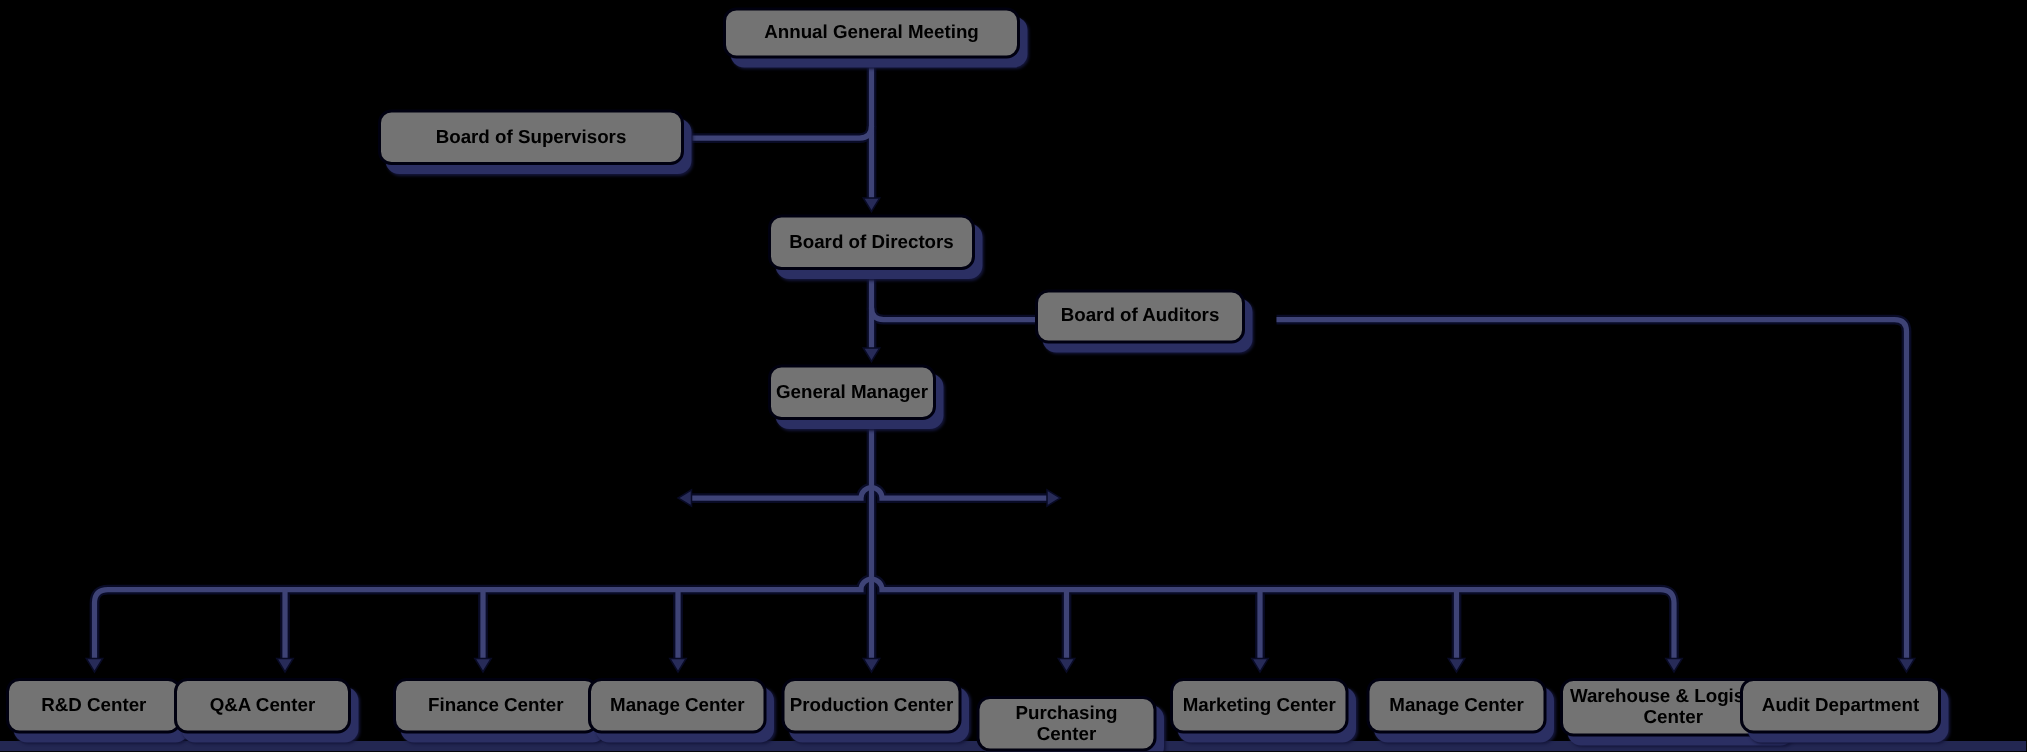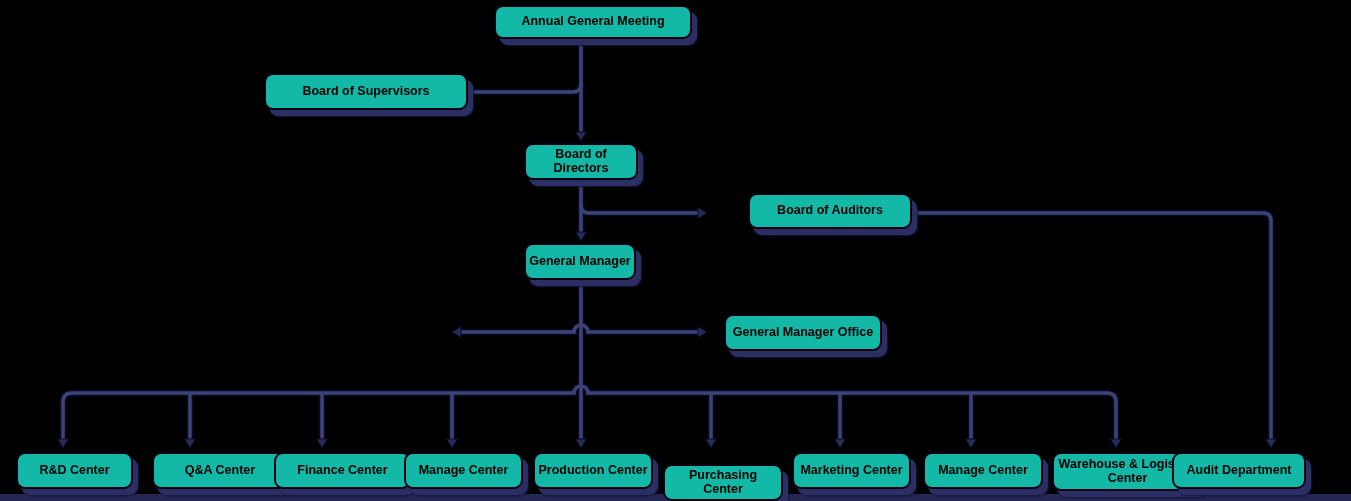--- a/index.html
+++ b/index.html
@@ -7,29 +7,28 @@
     position:relative;
     width:1351px;height:501px;
     background:#000;
     overflow:hidden;
     font-family:"Liberation Sans", sans-serif;
   }
   #connectors{position:absolute;left:0;top:0;z-index:0;}
   .node{
     position:absolute;
     box-sizing:border-box;
-    background:#14b8a6;
+    background:#737373;
     border:2px solid #000010;
     border-radius:9px;
     box-shadow:5px 6px 0 #2b2f63, 6px 7px 2px #14163a;
     display:flex;align-items:center;justify-content:center;
     text-align:center;
     z-index:1;
     padding:1px 3px;
-    margin-left:12px;
   }
   .node .label{
     font-size:12.5px;
     font-weight:bold;
     color:#000;
     line-height:13.5px;
   }
   .u{stroke:#090b26;stroke-width:6.5;fill:none;}
   .m{stroke:#3e4376;stroke-width:3.5;fill:none;}
   .arrow{fill:#272b58;stroke:#090b26;stroke-width:1;}
@@ -98,42 +97,39 @@
   </svg>
 
   <div class="node" style="left:482px;top:5px;width:198px;height:34px">
     <span class="label">Annual General Meeting</span>
   </div>
 
   <div class="node" style="left:252px;top:73px;width:204px;height:37px">
     <span class="label">Board of Supervisors</span>
   </div>
 
-  <div class="node" style="left:512px;top:143px;width:114px;height:37px">
+  <div class="node" style="left:512px;top:143px;width:138px;height:37px">
     <span class="label">Board of Directors</span>
   </div>
 
-  <div class="node" style="left:736px;top:193px;width:164px;height:36px">
+  <div class="node" style="left:690px;top:193px;width:140px;height:36px">
     <span class="label">Board of Auditors</span>
   </div>
 
   <div class="node" style="left:512px;top:243px;width:112px;height:37px">
     <span class="label">General Manager</span>
   </div>
 
 
-  <div class="node" style="left:712px;top:314px;width:158px;height:37px">
-    <span class="label">General Manager Office</span>
-  </div>
 
   <div class="node" style="left:4px;top:452px;width:117px;height:37px">
     <span class="label">R&amp;D Center</span>
   </div>
 
-  <div class="node" style="left:140px;top:452px;width:136px;height:37px">
+  <div class="node" style="left:116px;top:452px;width:118px;height:37px">
     <span class="label">Q&amp;A Center</span>
   </div>
 
   <div class="node" style="left:262px;top:452px;width:137px;height:37px">
     <span class="label">Finance Center</span>
   </div>
 
   <div class="node" style="left:392px;top:452px;width:119px;height:37px">
     <span class="label">Manage Center</span>
   </div>

